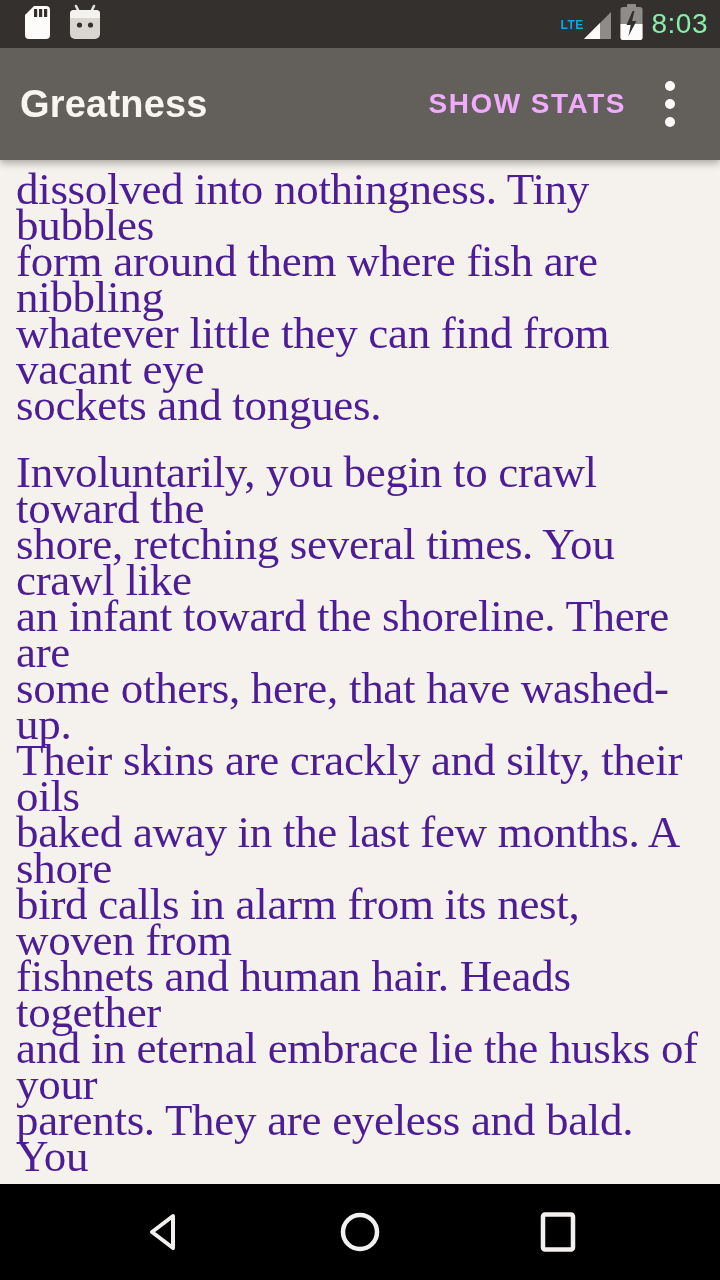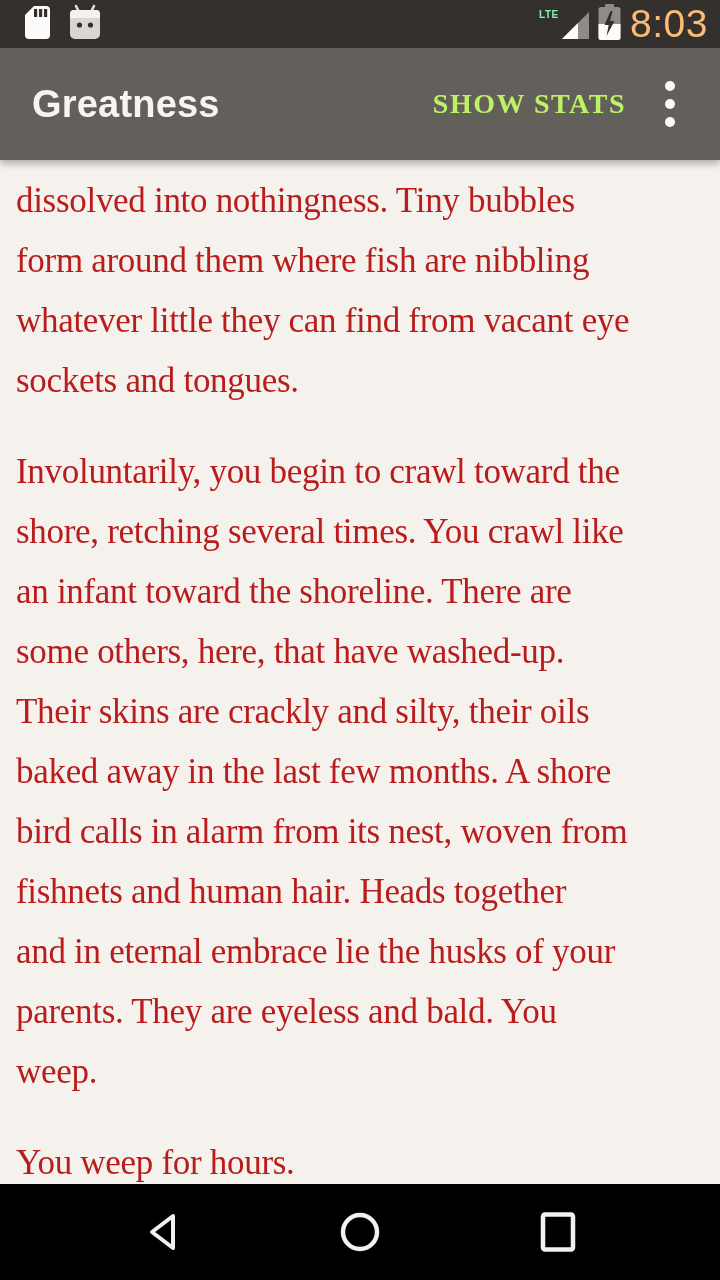--- a/index.html
+++ b/index.html
@@ -15,65 +15,65 @@
   .status-bar {
     position: absolute; top: 0; left: 0; right: 0; height: 48px;
     background: #33302d;
     display: flex; align-items: center;
     z-index: 30;
   }
   .sb-left { display: flex; align-items: center; gap: 18px; padding-left: 24px; }
   .sb-right { margin-left: auto; display: flex; align-items: center; gap: 8px; padding-right: 12px; }
   .signal-group { position: relative; width: 50px; height: 36px; }
   .signal-group .lte {
-    position: absolute; top: 3px; left: 0;
-    font-size: 10px; font-weight: bold; color: #86efac; letter-spacing: 0.5px;
+    position: absolute; top: 12px; left: 0;
+    font-size: 12px; font-weight: bold; color: #0ea5e9; letter-spacing: 0.5px;
   }
   .signal-group svg { position: absolute; right: 0; bottom: 3px; }
-  .clock { color: #fdba74; font-size: 39px; font-weight: 400; letter-spacing: 0.5px; }
+  .clock { color: #86efac; font-size: 28px; font-weight: 400; letter-spacing: 0.5px; }
 
   
   .app-bar {
     position: absolute; top: 48px; left: 0; right: 0; height: 112px;
     background: #63605c;
     display: flex; align-items: center;
     box-shadow: 0 3px 8px rgba(0,0,0,0.32);
     z-index: 20;
   }
   .app-title {
-    padding-left: 32px;
+    padding-left: 20px;
     color: #f7f5f2; font-size: 38px; font-weight: bold; letter-spacing: 0.2px;
   }
   .bar-actions { margin-left: auto; display: flex; align-items: center; }
   .action-btn {
     background: none; border: none; cursor: pointer;
-    color: #bef264; font-family: Liberation Serif, serif;
+    color: #f0abfc; font-family: Liberation Sans, sans-serif;
     font-size: 28px; font-weight: bold; letter-spacing: 1.5px;
     padding: 18px 0;
   }
   .overflow-btn {
     background: none; border: none; cursor: pointer;
     width: 60px; height: 90px; margin-left: 14px; margin-right: 20px;
     display: flex; flex-direction: column; align-items: center; justify-content: center; gap: 8px;
   }
   .overflow-btn .dot { width: 10px; height: 10px; border-radius: 50%; background: #fdfcfa; }
 
   
   .content {
     position: absolute; top: 160px; left: 0; right: 0; bottom: 96px;
     background: #f5f1ec;
     padding: 11px 16px 0 16px;
     overflow: hidden;
   }
   .content p {
     margin: 0 0 31px 0;
     font-family: "Liberation Serif", "DejaVu Serif", serif;
-    font-size: 35px; line-height: 60px;
+    font-size: 45px; line-height: 36px;
     letter-spacing: -0.3px;
-    color: #b91c1c;
+    color: #4c1d95;
     white-space: pre-line;
   }
 
   
   .nav-bar {
     position: absolute; left: 0; right: 0; bottom: 0; height: 96px;
     background: #000;
     z-index: 30;
   }
   .nav-btn {

